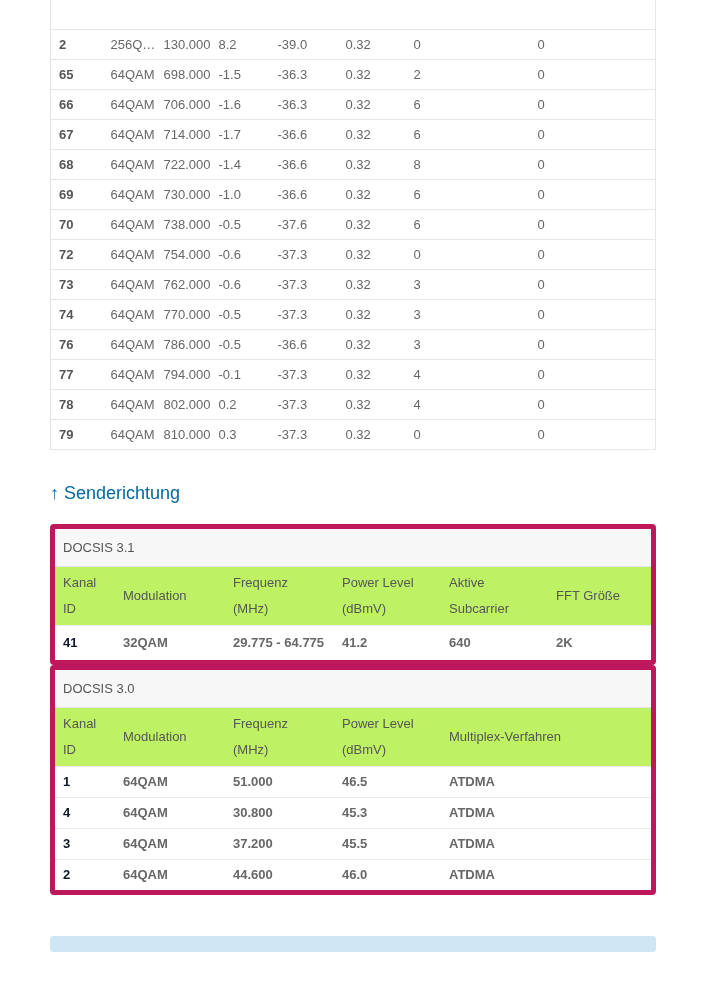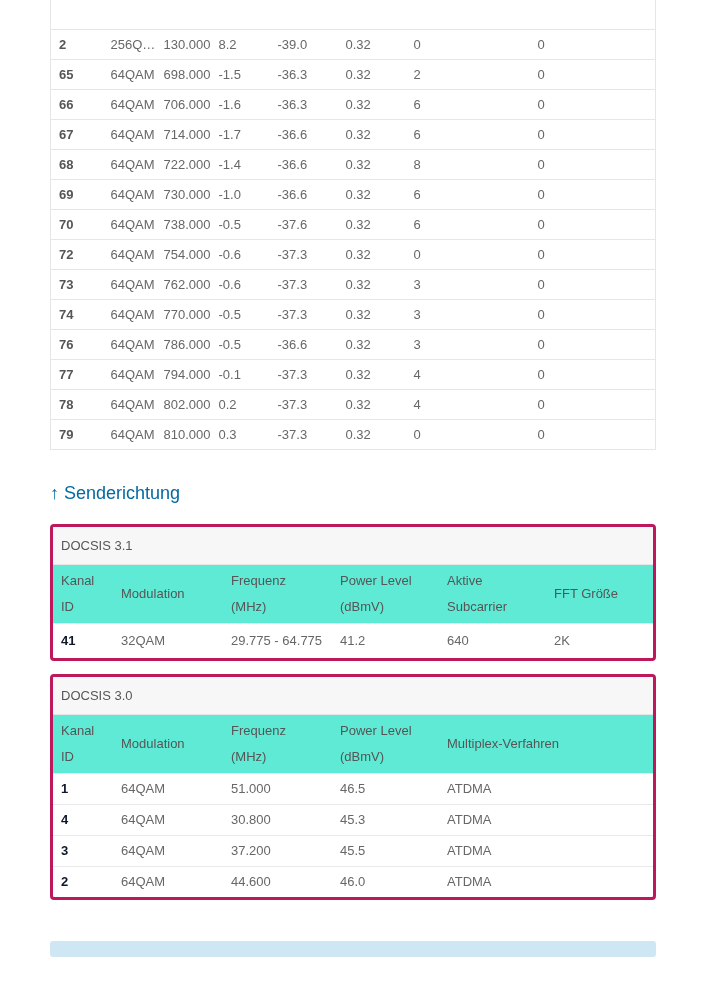--- a/index.html
+++ b/index.html
@@ -18,28 +18,28 @@
   .upper tr.spacer td { border-top:none; height:15px; }
   .upper col.c1{width:52px}.upper col.c2{width:53px}.upper col.c3{width:55px}
   .upper col.c4{width:59px}.upper col.c5{width:68px}.upper col.c6{width:68px}
   .upper col.c7{width:124px}
 
   
   .heading { margin:33px 0 20px 0; font-size:18px; font-weight:normal; color:#0369a1; }
   .heading .arrow { margin-right:5px; }
 
   
-  .panel { border:3px solid #be185d; border-radius:4px; margin-top:13px; overflow:hidden; }
+  .panel { border:5px solid #be185d; border-radius:4px; overflow:hidden; }
   .panel .caption { background:#f7f7f7; padding:11px 8px; font-size:13px; color:#565656; border-bottom:1px solid #e5e5e5; }
   .ptbl thead th {
-    background:#5eead4; text-align:left; font-weight:normal; color:#565656;
+    background:#bef264; text-align:left; font-weight:normal; color:#565656;
     padding:3px 8px; line-height:26px; vertical-align:middle;
   }
   .ptbl tbody th, .ptbl tbody td {
-    text-align:left; border-top:1px solid #eaeaea; font-weight:normal;
+    text-align:left; border-top:1px solid #eaeaea; font-weight:bold;
     line-height:16px; padding:9px 8px;
   }
   .ptbl tbody th { font-weight:bold; color:#0f172a; }
   .d30 tbody th, .d30 tbody td { padding:7px 8px; }
   .six col.c1{width:60px}.six col.c2{width:110px}.six col.c3{width:109px}
   .six col.c4{width:107px}.six col.c5{width:107px}
   .five col.c1{width:60px}.five col.c2{width:110px}.five col.c3{width:109px}
   .five col.c4{width:107px}
 
   

